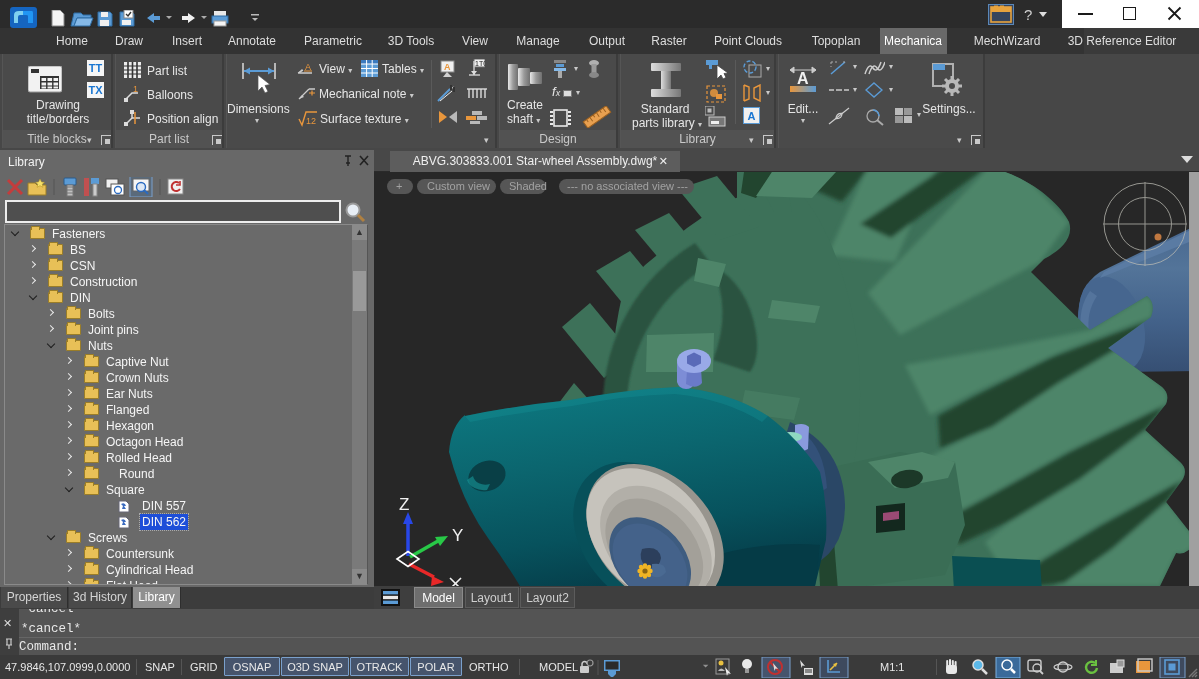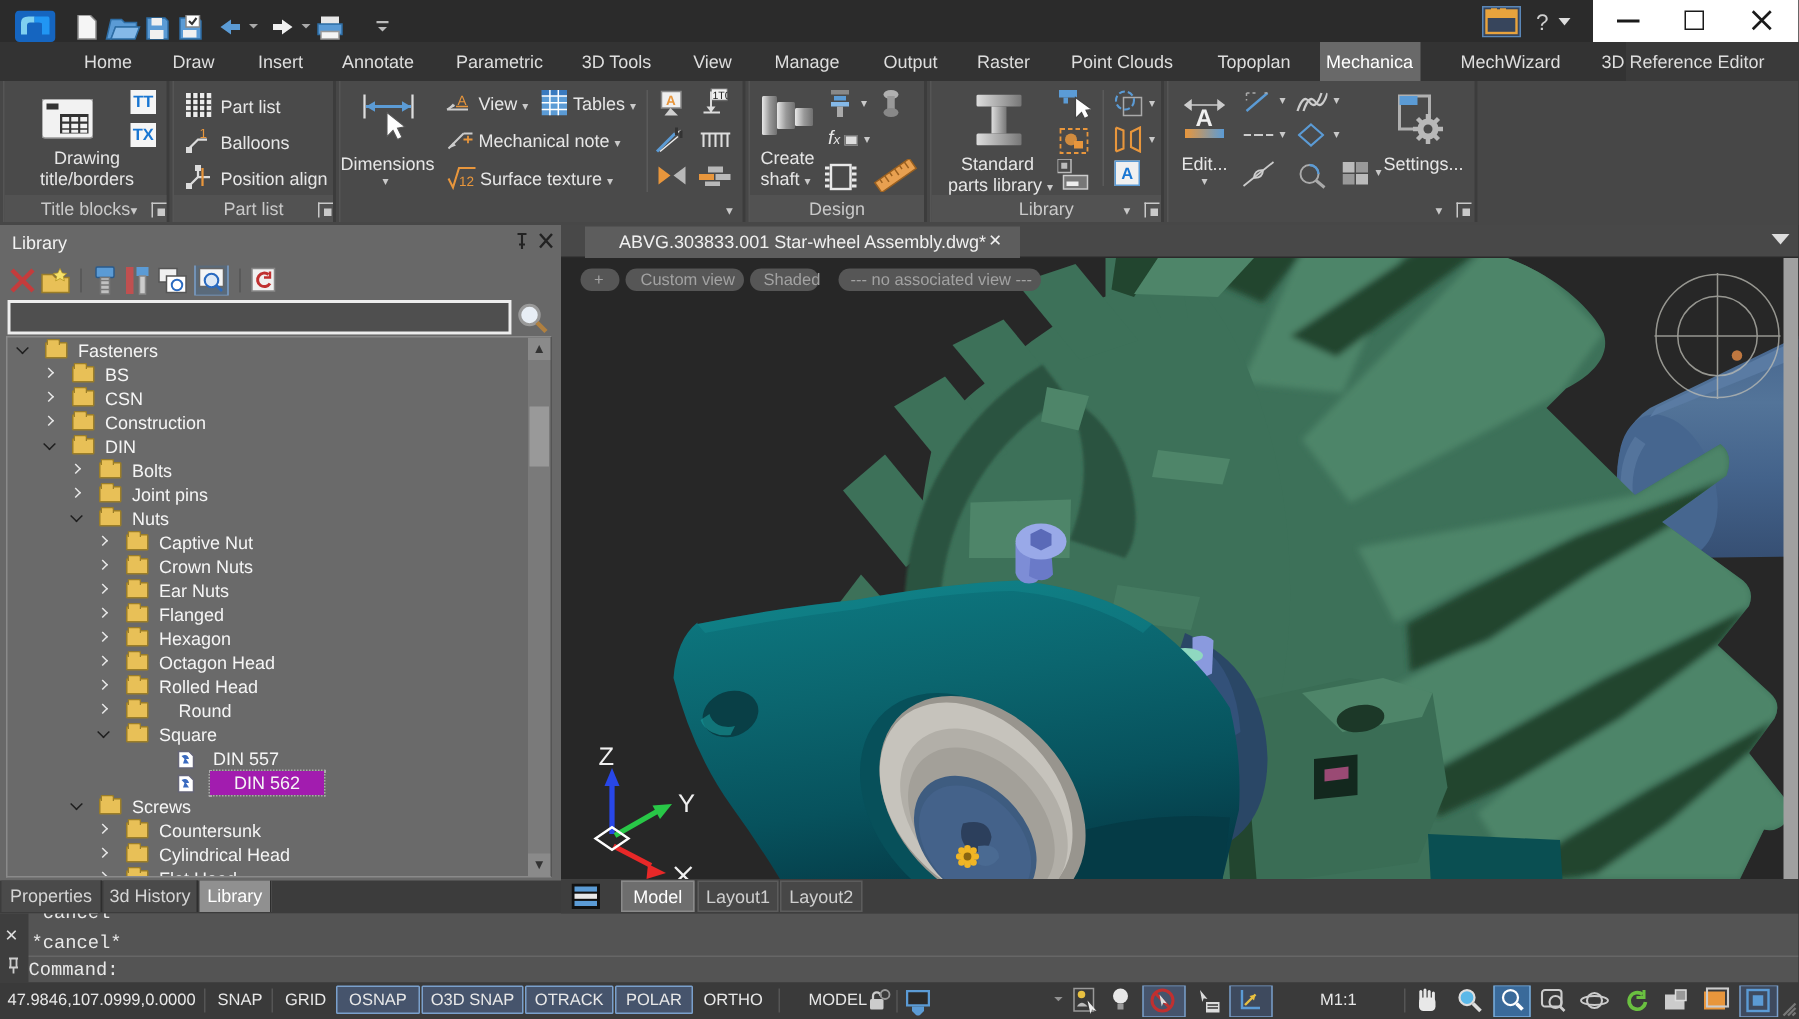--- a/index.html
+++ b/index.html
@@ -608,21 +608,21 @@
           <path d="M1,1 h7 l3,3 v8 h-10 z" fill="#fff" stroke="#667"></path>
           <path d="M3,4 q4,-2 5,2 l-2,0 2,3 -4,0 1,-3 z" fill="#3a6ac0"></path>
         </svg>
         <span style="position:absolute;left:137px;top:0">DIN 557</span>
       </div>
       <div class="trow" style="top:289px">
         <svg style="position:absolute;left:113px;top:2px" width="13" height="13" viewBox="0 0 13 13">
           <path d="M1,1 h7 l3,3 v8 h-10 z" fill="#fff" stroke="#667"></path>
           <path d="M3,4 q4,-2 5,2 l-2,0 2,3 -4,0 1,-3 z" fill="#3a6ac0"></path>
         </svg>
-        <span style="position:absolute;left:135px;top:0;background:#a21caf;outline:1px dotted #aaa;padding:0 16px">DIN 562</span>
+        <span style="position:absolute;left:135px;top:0;background:#1d4ed8;outline:1px dotted #aaa;padding:0 2px">DIN 562</span>
       </div>
       <div class="trow" style="top:305px">
         <span class="chev-o" style="left:43px"></span>
         <span class="folder" style="left:61px"></span>
         <span style="position:absolute;left:83px;top:0">Screws</span>
       </div>
       <div class="trow" style="top:321px">
         <span class="chev-c" style="left:61px"></span>
         <span class="folder" style="left:79px"></span>
         <span style="position:absolute;left:101px;top:0">Countersunk</span>

